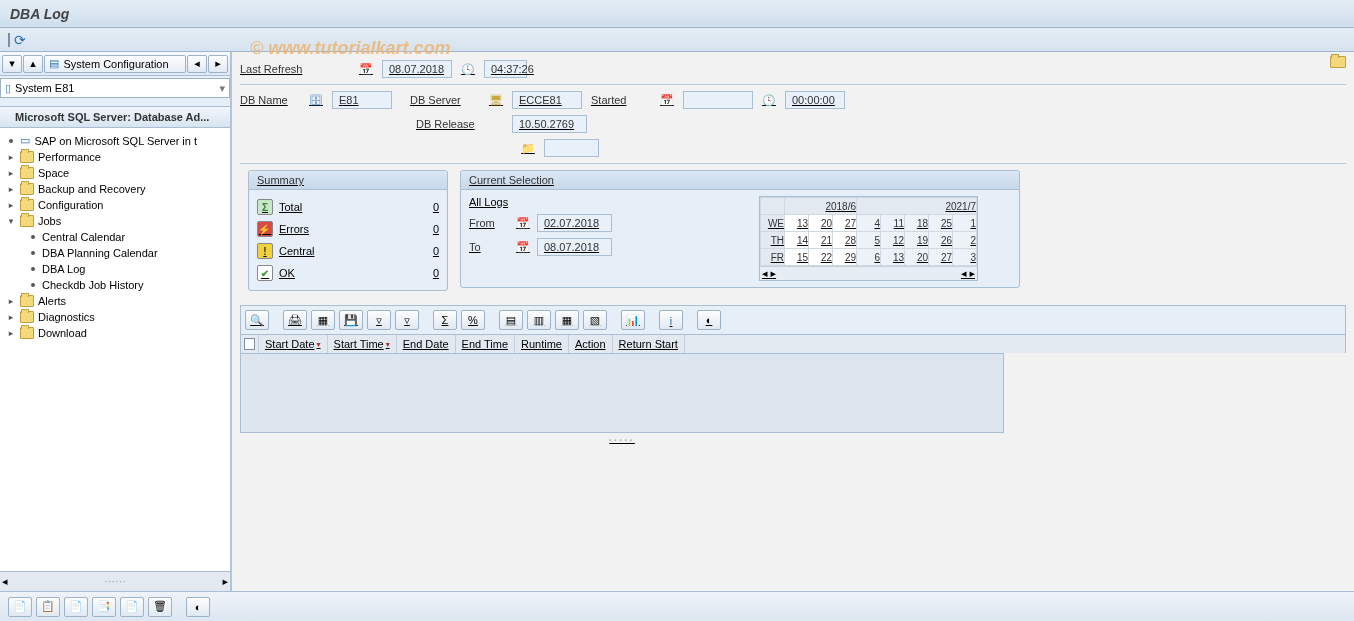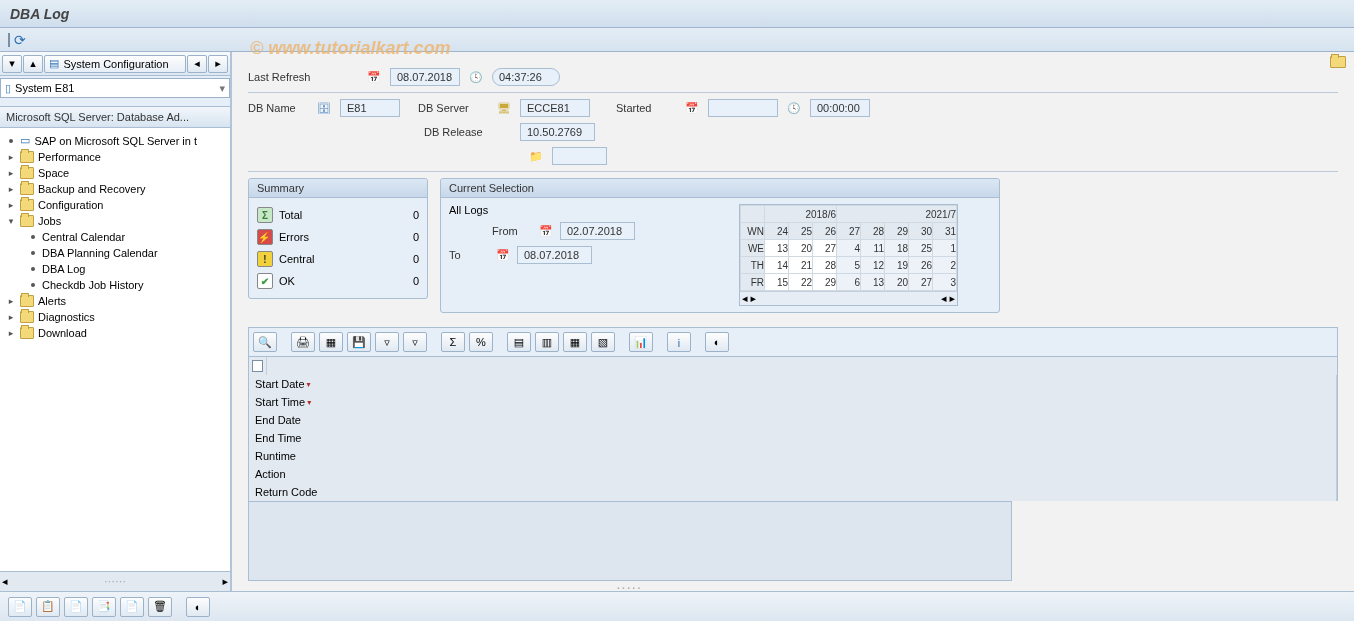--- a/index.html
+++ b/index.html
@@ -13,43 +13,43 @@
 .watermark { position: absolute; top: 38px; left: 250px; color: #efb36a; font-size: 18px; font-style: italic; font-weight: bold; opacity: 0.8; z-index: 100; pointer-events: none; }
 
 .content { display: flex; height: calc(100% - 52px - 30px); }
 
 .sidebar { width: 232px; background: #e6eef7; border-right: 2px solid #b2c4d9; display: flex; flex-direction: column; position: relative; }
 .sidebar-toolbar { height: 24px; background: linear-gradient(#f7fafc, #dce8f3); border-bottom: 1px solid #a9bdd3; display: flex; align-items: center; padding: 0 2px; gap: 1px; }
 .sidebar-toolbar .icon-btn { width: 20px; height: 18px; background: linear-gradient(#fdfdfd,#e0e9f2); border: 1px solid #9cb2c9; border-radius: 2px; display: flex; align-items: center; justify-content: center; cursor: pointer; }
 .sidebar-toolbar .sys-config { flex: 1; height: 18px; background: linear-gradient(#fdfdfd,#e7eef6); border: 1px solid #9cb2c9; border-radius: 2px; display: flex; align-items: center; padding: 0 4px; gap: 4px; cursor: pointer; }
 .system-selector { height: 20px; background: #fff; border: 1px solid #9cb2c9; margin: 2px 0; display: flex; align-items: center; padding: 0 4px; gap: 4px; }
 
-.tree-header { background: linear-gradient(#f1f6fb,#d7e4f0); border-top: 1px solid #a9bdd3; border-bottom: 1px solid #a9bdd3; padding: 4px 6px; font-weight: normal; color: #333; margin-top: 6px; }
+.tree-header { background: linear-gradient(#f1f6fb,#d7e4f0); border-top: 1px solid #a9bdd3; border-bottom: 1px solid #a9bdd3; padding: 4px 15px; font-weight: bold; color: #333; margin-top: 6px; }
 .tree { background: #fff; flex: 1; overflow: auto; padding: 4px 0; }
 .tree-item { display: flex; align-items: center; padding: 2px 6px; gap: 4px; cursor: pointer; white-space: nowrap; }
 .tree-item .arrow { width: 10px; text-align: center; color: #555; font-size: 9px; }
 .tree-item .folder { width: 14px; height: 12px; background: #f3d97a; border: 1px solid #c0a040; border-radius: 1px; position: relative; }
 .tree-item .folder::before { content: ''; position: absolute; top: -3px; left: 0; width: 6px; height: 3px; background: #f3d97a; border: 1px solid #c0a040; border-bottom: none; border-radius: 1px 1px 0 0; }
 .tree-item .bullet { width: 4px; height: 4px; background: #555; border-radius: 50%; margin: 0 3px; }
 .tree-sub { padding-left: 22px; }
 
 .sidebar-scroll { height: 20px; background: #e2e9f1; border-top: 1px solid #a9bdd3; display: flex; align-items: center; justify-content: space-between; padding: 0 2px; }
 
-.main { flex: 1; background: #f2f2f2; padding: 16px; overflow: auto; position: relative; }
+.main { flex: 1; background: #f2f2f2; padding: 8px; overflow: auto; position: relative; text-decoration: underline; }
 .row { display: flex; align-items: center; gap: 8px; margin-bottom: 6px; }
 .label { color: #333; }
 .field { background: #e8f0f9; border: 1px solid #a9bdd3; padding: 2px 6px; min-height: 18px; display: inline-flex; align-items: center; color: #333; }
 .hr { border: none; border-top: 1px solid #bcc9d8; margin: 6px 0; }
 
 .panel { background: #e6eef7; border: 1px solid #a9bdd3; border-radius: 3px; }
 .panel-header { background: linear-gradient(#dbe7f3,#c7d8ea); border-bottom: 1px solid #a9bdd3; padding: 3px 8px; color: #333; border-radius: 3px 3px 0 0; }
 .panel-body { padding: 6px 8px; }
 
 .panels-row { display: flex; gap: 12px; align-items: flex-start; }
-.summary-panel { width: 180px; }
+.summary-panel { width: 200px; margin-left: 8px; }
 .selection-panel { width: 560px; }
 
 .summary-row { display: flex; align-items: center; justify-content: space-between; padding: 3px 0; }
 .summary-row .left { display: flex; align-items: center; gap: 6px; }
 .icon-sq { width: 16px; height: 16px; border: 1px solid #888; border-radius: 2px; display: flex; align-items: center; justify-content: center; font-size: 10px; font-weight: bold; }
 
 .sel-body { display: flex; gap: 10px; }
 .sel-left { width: 190px; }
 .sel-left .row { gap: 6px; }
 
@@ -58,21 +58,21 @@
 .calendar th, .calendar td { border: 1px solid #d0d8e2; text-align: right; width: 24px; height: 17px; font-size: 10px; color: #333; background: #fff; }
 .calendar th { background: #e2e9f1; font-weight: normal; }
 .calendar .rowhead { background: #e2e9f1; }
 .calendar .month-head { background: #e2e9f1; }
 .calendar .alt { background: #edf2f8; }
 .cal-scroll { display: flex; justify-content: space-between; background: #e7edf4; border-top: 1px solid #c4cfdb; height: 14px; align-items: center; padding: 0 2px; }
 
 .grid-toolbar { display: flex; gap: 4px; margin-top: 14px; background: #e6eef7; padding: 4px; border: 1px solid #a9bdd3; border-bottom: none; }
 .tb-btn { width: 24px; height: 20px; background: linear-gradient(#fdfdfd,#e0e9f2); border: 1px solid #9cb2c9; border-radius: 2px; display: flex; align-items: center; justify-content: center; cursor: pointer; }
 
-.grid-header { display: flex; background: #e2e9f1; border: 1px solid #a9bdd3; border-bottom: none; flex-direction: column; }
+.grid-header { display: flex; background: #e2e9f1; border: 1px solid #a9bdd3; border-bottom: none; }
 .grid-header .col { border-right: 1px solid #c4cfdb; padding: 3px 6px; display: flex; align-items: center; gap: 2px; }
 .grid-body { height: 80px; background: #dde5ee; border: 1px solid #a9bdd3; }
 .sort-ind { color: #b03030; font-size: 8px; }
 
 .bottom-toolbar { position: absolute; bottom: 0; left: 0; right: 0; height: 30px; background: linear-gradient(#eef3f8,#dde7f1); border-top: 1px solid #a9bdd3; display: flex; align-items: center; padding: 0 8px; gap: 4px; }
 .icon-pack { display:inline-block; }
 .fld-icon { width:16px; height:16px; display:inline-flex; align-items:center; justify-content:center; }
 .sm-folder { width:16px; height:12px; background:#f3d97a; border:1px solid #c0a040; border-radius:1px; position:relative; display:inline-block; }
 .sm-folder::before { content:''; position:absolute; top:-3px; left:0; width:6px; height:3px; background:#f3d97a; border:1px solid #c0a040; border-bottom:none; }
 .open-folder-right { position:absolute; top:4px; right:8px; }
@@ -187,34 +187,34 @@
 
   <div class="main">
 
     <span class="open-folder-right"><span class="sm-folder"></span></span>
 
     <div class="row">
       <span class="label" style="width:110px;">Last Refresh</span>
       <span class="fld-icon" style="color:#b04848;">📅</span>
       <span class="field" style="width:70px;">08.07.2018</span>
       <span class="fld-icon">🕓</span>
-      <span class="field" style="width:68px;border-radius:9px;">04:37:26</span>
+      <span class="field" style="width:43px;">04:37:26</span>
     </div>
     <hr class="hr">
 
     <div class="row">
       <span class="label" style="width:60px;">DB Name</span>
       <span class="fld-icon" style="color:#3a7abb;">🗄</span>
       <span class="field" style="width:60px;">E81</span>
 
       <span class="label" style="width:70px;margin-left:10px;">DB Server</span>
       <span class="fld-icon" style="color:#caa93a;">🖥</span>
       <span class="field" style="width:70px;">ECCE81</span>
 
-      <span class="label" style="width:60px;margin-left:18px;">Started</span>
+      <span class="label" style="width:60px;margin-left:1px;">Started</span>
       <span class="fld-icon" style="color:#b04848;">📅</span>
       <span class="field" style="width:70px;"></span>
       <span class="fld-icon">🕓</span>
       <span class="field" style="width:60px;">00:00:00</span>
     </div>
 
     <div class="row">
       <span style="width:168px;"></span>
       <span class="label" style="width:70px;">DB Release</span>
       <span class="field" style="width:75px;margin-left:18px;">10.50.2769</span>
@@ -264,52 +264,41 @@
       </div>
 
       <div class="panel selection-panel">
         <div class="panel-header">Current Selection</div>
         <div class="panel-body sel-body">
           <div class="sel-left">
             <div class="row">
                 <span>All Logs</span>
               </div>
             <div class="row">
-              <span class="label" style="width:40px;margin-left:43px;">From</span>
+              <span class="label" style="width:40px;">From</span>
               <span class="fld-icon" style="color:#b04848;">📅</span>
               <span class="field" style="width:75px;">02.07.2018</span>
             </div>
             <div class="row">
               <span class="label" style="width:40px;">To</span>
               <span class="fld-icon" style="color:#b04848;">📅</span>
               <span class="field" style="width:75px;">08.07.2018</span>
             </div>
           </div>
           <div style="width:80px;"></div>
           <div class="calendar">
             <table>
               <tbody>
                   <tr>
                 <th class="rowhead"></th>
                 <th class="month-head" colspan="3">2018/6</th>
                 <th class="month-head" colspan="5">2021/7</th>
               </tr>
               </tbody>
                 <tbody id="cal-body">
-                  <tr>
-                    <td class="rowhead">WN</td>
-                    <td class="rowhead">24</td>
-                    <td class="rowhead">25</td>
-                    <td class="rowhead">26</td>
-                    <td class="rowhead">27</td>
-                    <td class="rowhead">28</td>
-                    <td class="rowhead">29</td>
-                    <td class="rowhead">30</td>
-                    <td class="rowhead">31</td>
-                  </tr>
                   <tr>
                     <td class="rowhead">WE</td>
                     <td>13</td>
                     <td>20</td>
                     <td>27</td>
                     <td class="alt">4</td>
                     <td class="alt">11</td>
                     <td class="alt">18</td>
                     <td class="alt">25</td>
                     <td class="alt">1</td>
@@ -389,21 +378,21 @@
       <div class="col">
           <span>End Time</span>
         </div>
       <div class="col">
           <span>Runtime</span>
         </div>
       <div class="col">
           <span>Action</span>
         </div>
       <div class="col">
-          <span>Return Code</span>
+          <span>Return Start</span>
         </div>
     </div>
     <div class="grid-body" style="width:764px;"></div>
     <div class="drag-handle" style="width:764px;">▪▪▪▪▪</div>
   </div>
 </div>
 
 <div class="bottom-toolbar">
   <div class="tb-btn">📄</div>
   <div class="tb-btn">📋</div>

